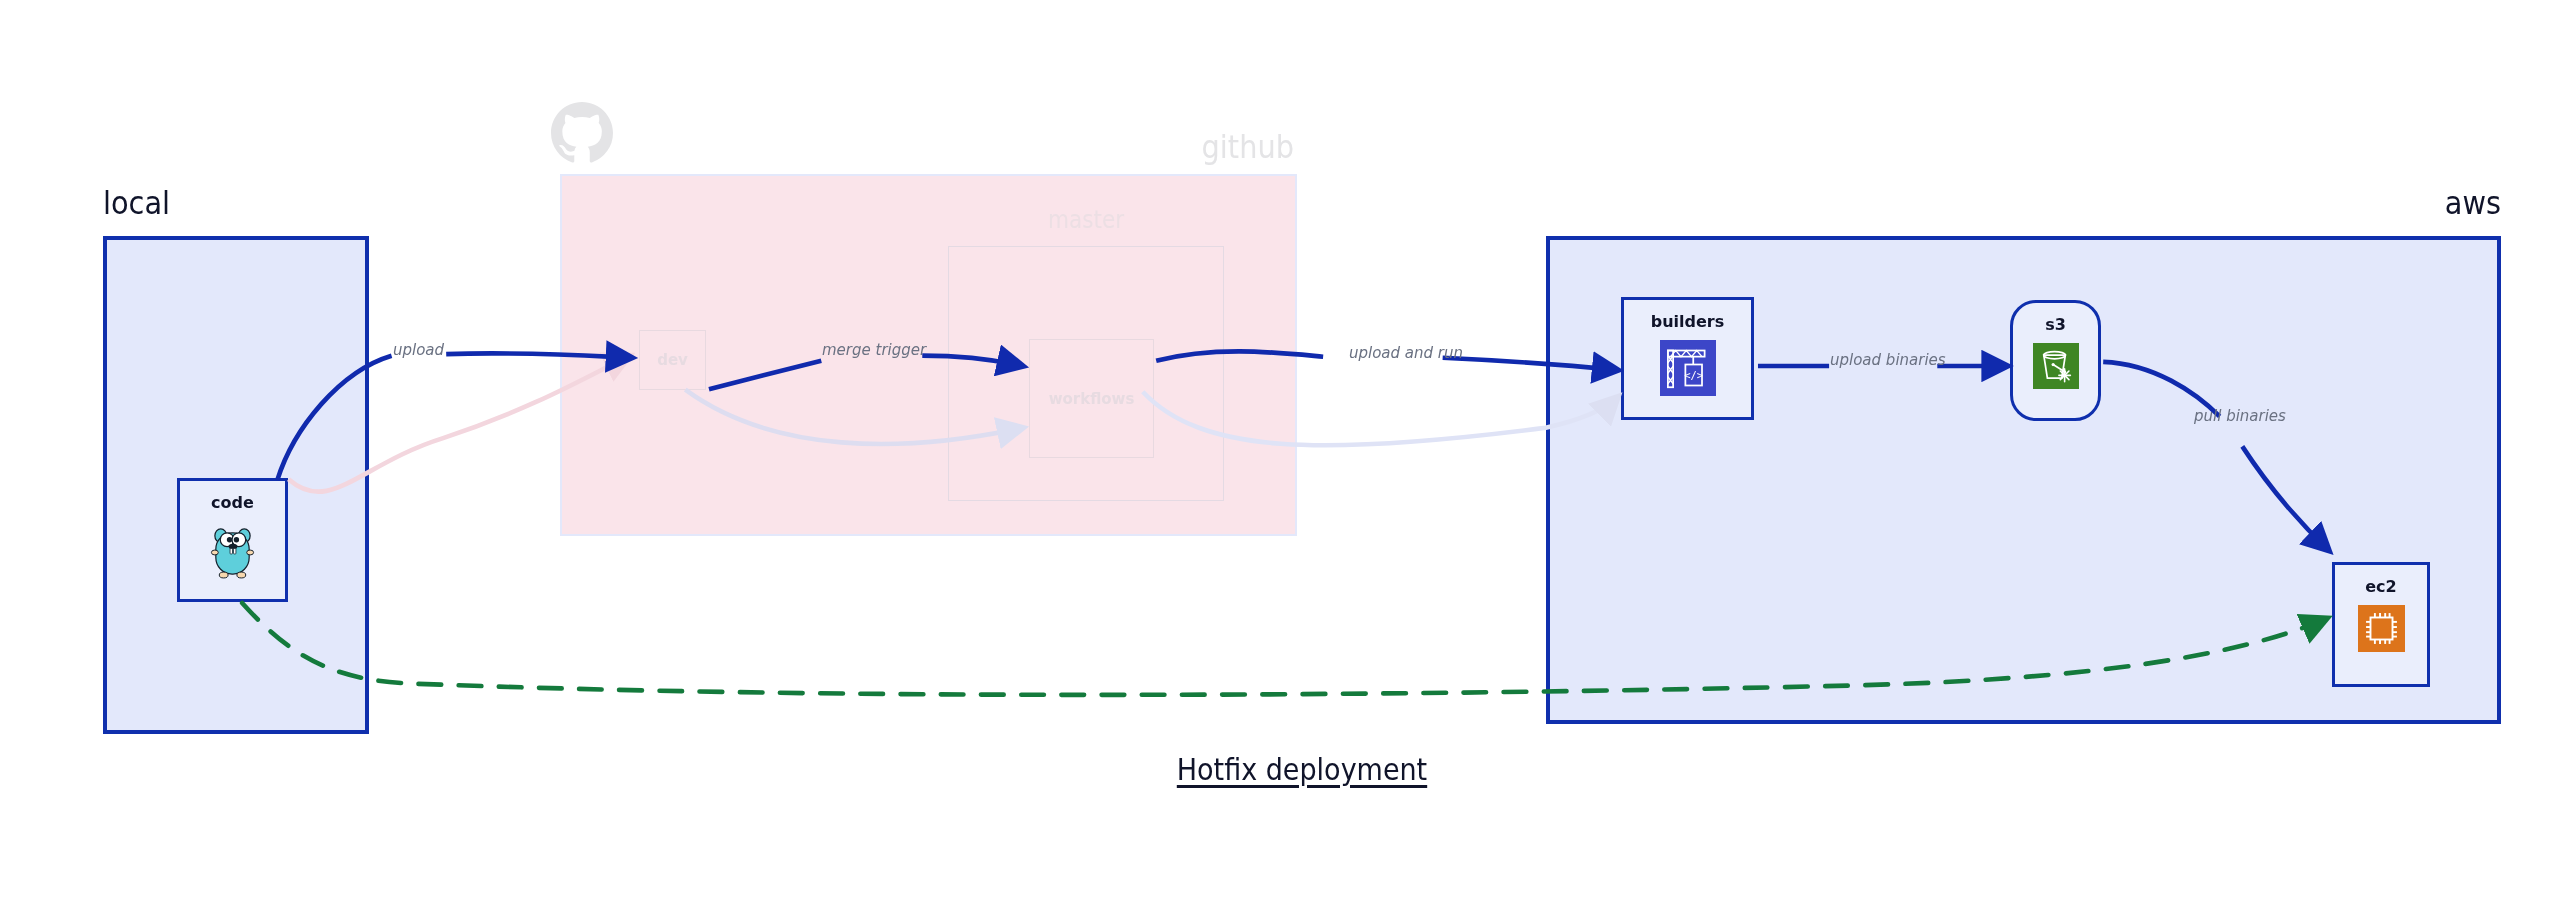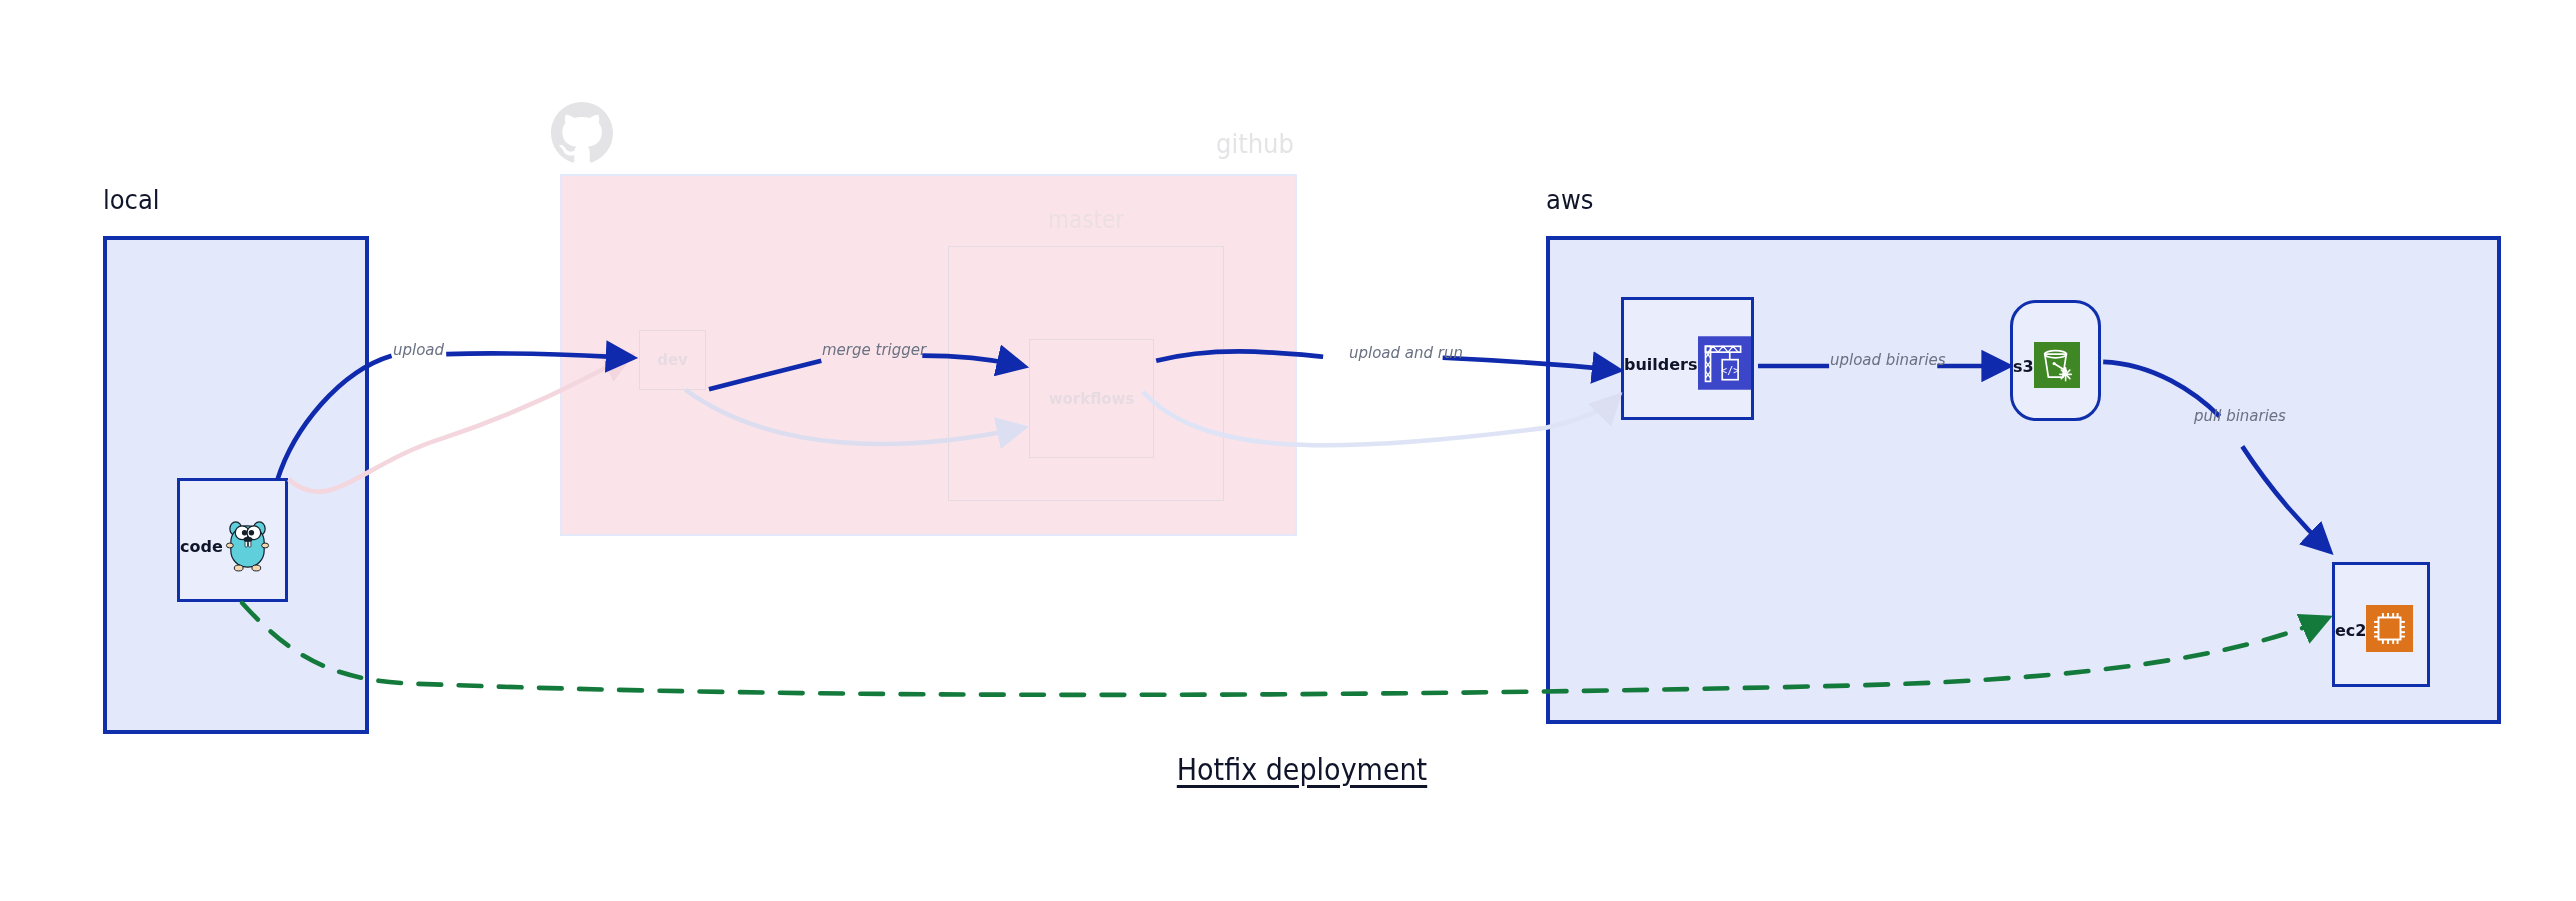--- a/index.html
+++ b/index.html
@@ -26,42 +26,42 @@
   .group-box.solid {
     background: #e3e8fb;
     border: 4.6px solid #0f2fad;
   }
   .group-box.faded {
     background: #fae4ea;
     border: 2.1px solid #e3e8fb;
   }
   .group-title {
     position: absolute;
-    font-size: 27px;
+    font-size: 32px;
     color: #10142a;
     font-weight: 400;
     letter-spacing: 0px;
     white-space: nowrap;
     font-family: "DejaVu Sans Condensed", "DejaVu Sans", sans-serif;
   }
   .group-title.faded-title {
     color: #e4e4e6;
   }
   .group-title.dim-title {
     color: #ecdfe4;
   }
 
   
   .node {
     position: absolute;
     box-sizing: border-box;
     background: #eaeefc;
     border: 3.1px solid #0f2fad;
     display: flex;
-    flex-direction: row;
+    flex-direction: column;
     align-items: center;
   }
   .node.faded-node {
     background: transparent;
     border: 1.5px solid #e8d9e0;
   }
   .node-label {
     font-size: 16px;
     font-weight: 700;
     color: #10142a;
@@ -137,21 +137,21 @@
       0-.87.31-1.59.82-2.15-.08-.2-.36-1.02.08-2.12 0 0 .67-.21 2.2.82.64-.18 1.32-.27 2-.27.68 0 1.36.09
       2 .27 1.53-1.04 2.2-.82 2.2-.82.44 1.1.16 1.92.08 2.12.51.56.82 1.27.82 2.15 0 3.07-1.87 3.75-3.65
       3.95.29.25.54.73.54 1.48 0 1.07-.01 1.93-.01 2.2 0 .21.15.46.55.38A8.012 8.012 0 0 0 16 8c0-4.42-3.58-8-8-8z"></path>
   </svg>
 
   <div class="group-box faded" style="left:560px; top:174px; width:737px; height:362px;"></div>
 
   <div class="group-title dim-title" style="left:948px; top:206px; width:276px; text-align:center; font-size:24px;">master</div>
   <div class="group-box faded" style="left:948px; top:246px; width:276px; height:255px; background:transparent; border:1.5px solid #e4dae3;"></div>
 
-  <div class="group-title" style="left:1546px; top:184px; width:955px; text-align:left;">aws</div>
+  <div class="group-title" style="left:1546px; top:184px; width:955px; text-align:right;">aws</div>
   <div class="group-box solid" style="left:1546px; top:236px; width:955px; height:488px;"></div>
 
   <div class="node" style="left:177px; top:478px; width:111px; height:124px;">
     <div class="node-label">code</div>
     <svg class="node-icon" width="49" height="61" viewBox="0 0 100 124">
 
       <ellipse cx="26" cy="30" rx="12" ry="14" fill="#5ecfdb" stroke="#14202b" stroke-width="2.5"></ellipse>
       <ellipse cx="74" cy="30" rx="12" ry="14" fill="#5ecfdb" stroke="#14202b" stroke-width="2.5"></ellipse>
 
       <rect x="16" y="24" width="68" height="84" rx="33" fill="#5ecfdb" stroke="#14202b" stroke-width="2.5"></rect>

